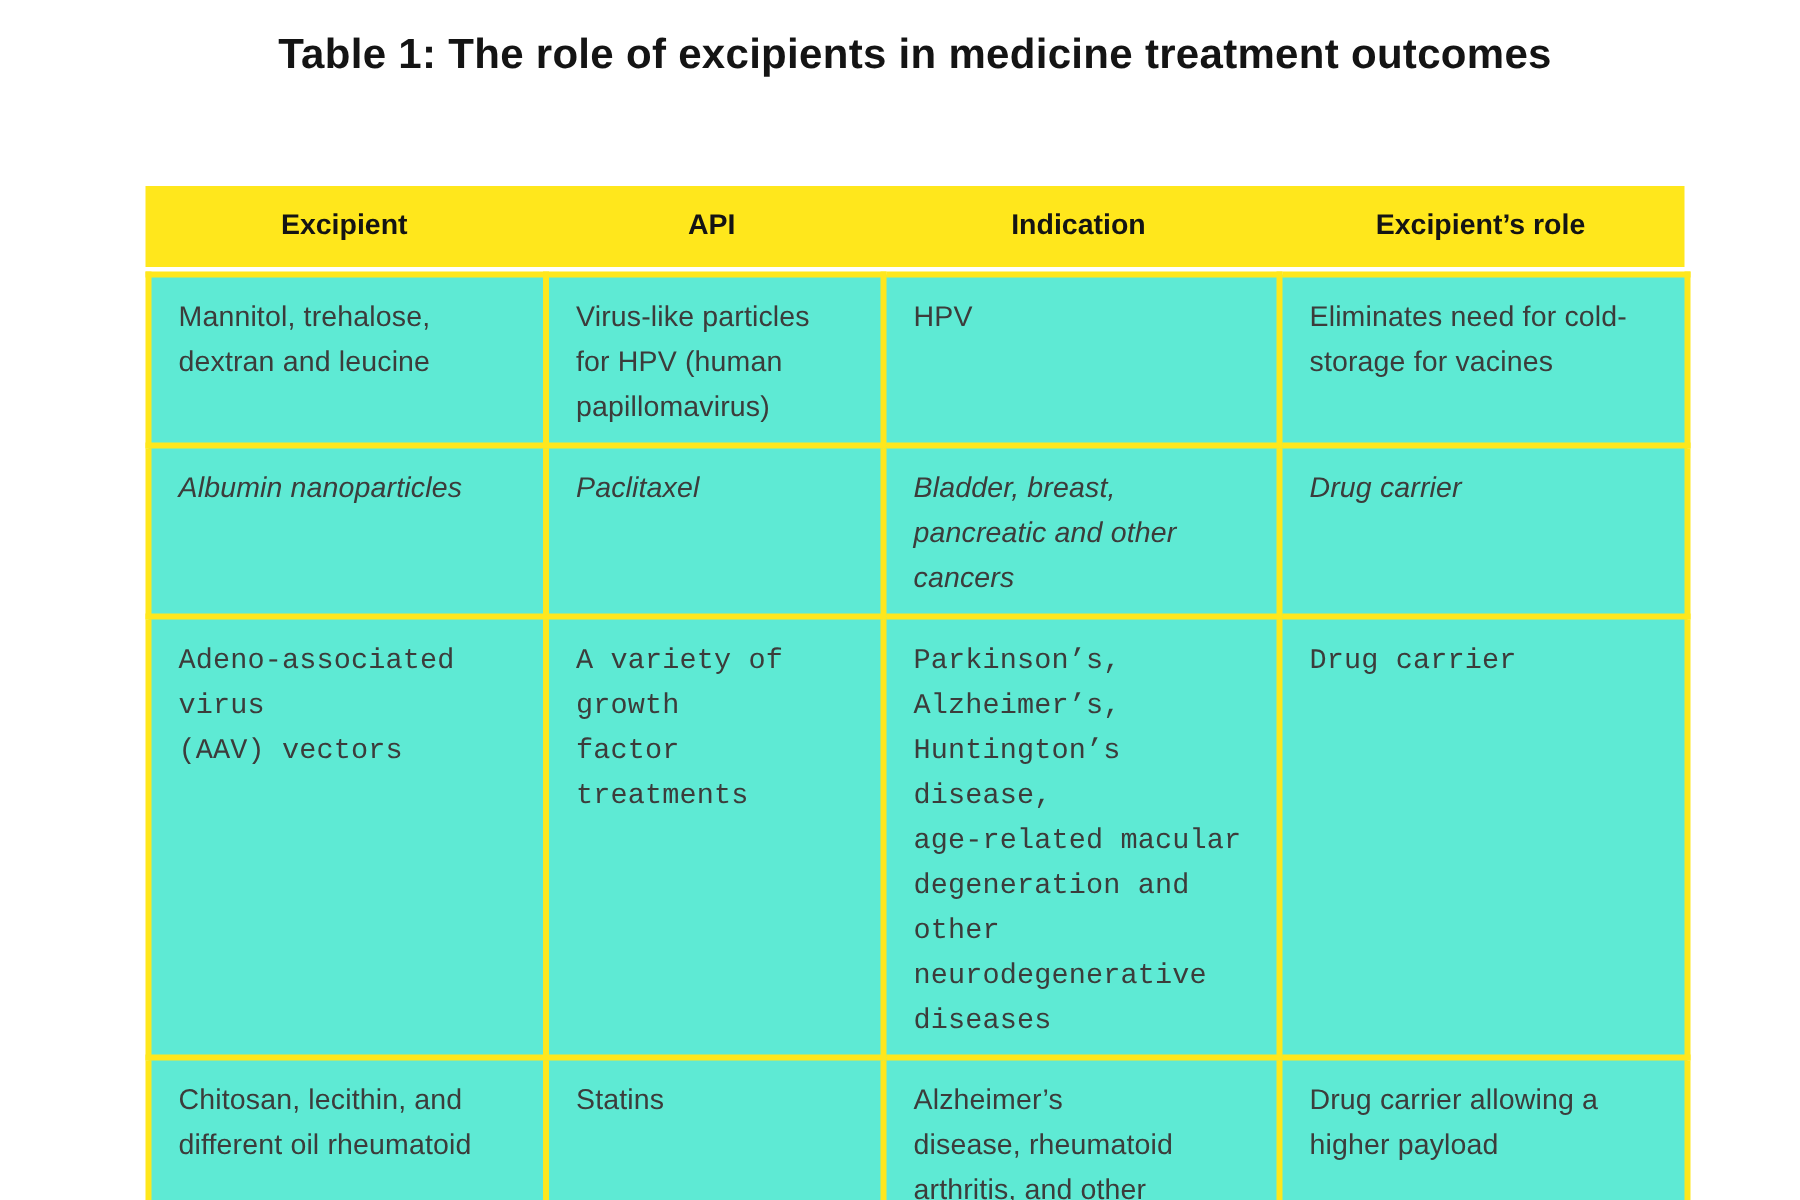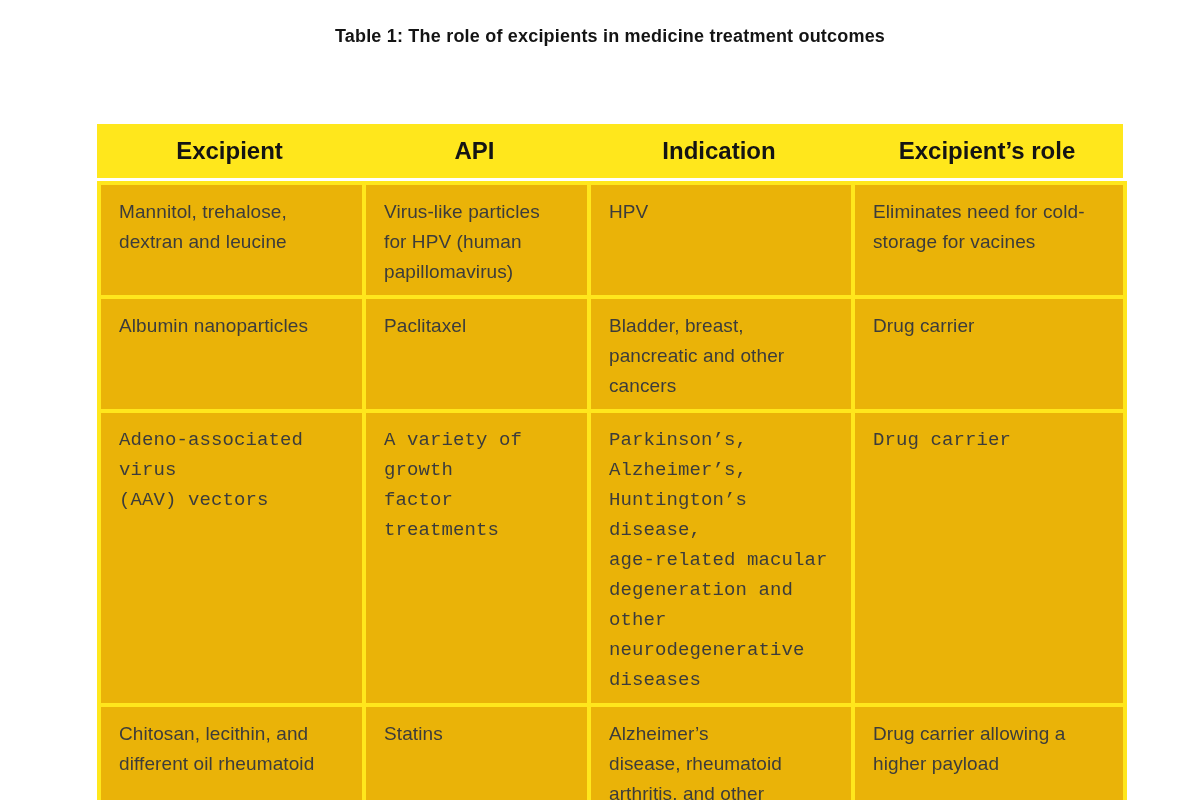--- a/index.html
+++ b/index.html
@@ -18,67 +18,67 @@
   }
   .page{
     width:1200px;height:800px;
     background:#ffffff;
     position:relative;
   }
   .title{
     margin:20px 0 0 97px;
     width:1026px;
     text-align:center;
-    font-size:18px;
+    font-size:28px;
     font-weight:700;
     letter-spacing:0.2px;
     color:var(--heading-text);
     line-height:32px;
   }
   .table-wrap{
     position:absolute;
     left:97px;
     top:104px;
     width:1026px;
   }
   .thead{
     display:flex;
     background:var(--yellow);
     height:54px;
     align-items:center;
   }
   .th{
-    font-size:24px;
+    font-size:19px;
     font-weight:700;
     color:var(--heading-text);
     text-align:center;
   }
   .c1{width:265px;}
   .c2{width:225px;}
   .c3{width:264px;}
   .c4{width:272px;}
   table.tbody{
     margin-top:3px;
     border-collapse:collapse;
     table-layout:fixed;
     width:1026px;
   }
   table.tbody td{
     border:4px solid var(--yellow);
-    background:#eab308;
+    background:#5eead4;
     vertical-align:top;
     padding:12px 14px 8px 18px;
     font-size:19px;
     line-height:30px;
     color:var(--body-text);
     white-space:pre-line;
     letter-spacing:0.1px;
   }
   table.tbody tr:nth-child(1){height:112px;}
-  table.tbody tr:nth-child(2){height:112px;}
+  table.tbody tr:nth-child(2){height:112px;font-style:italic;}
   table.tbody tr:nth-child(3){height:210px;font-family:Liberation Mono, monospace;}
   table.tbody tr:nth-child(4){height:180px;}
 </style>
 </head>
 <body>
 
 <div class="page">
 
   <h1 class="title">Table 1: The role of excipients in medicine treatment outcomes</h1>
 

